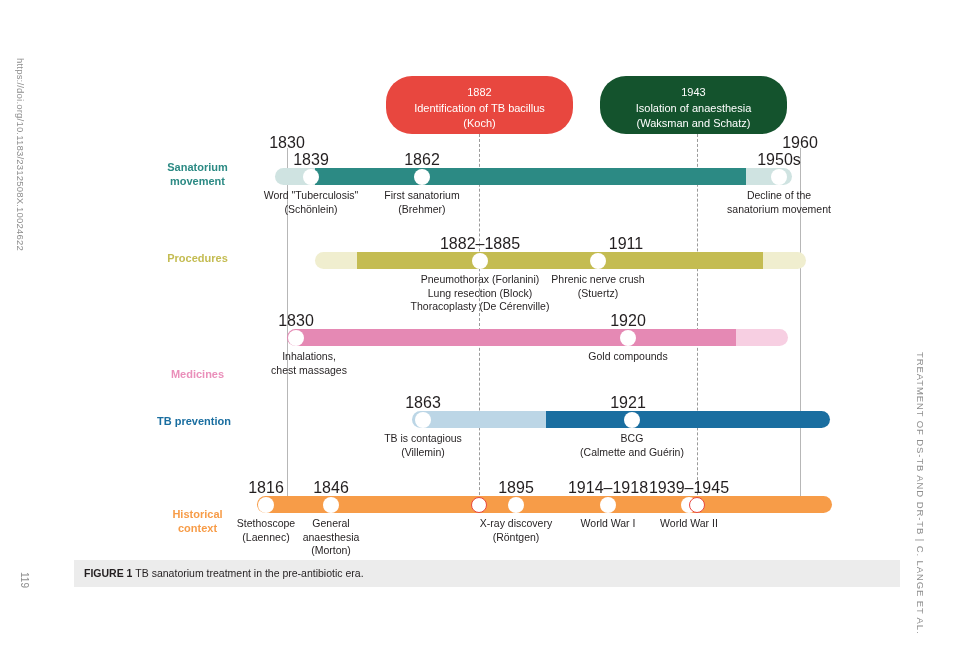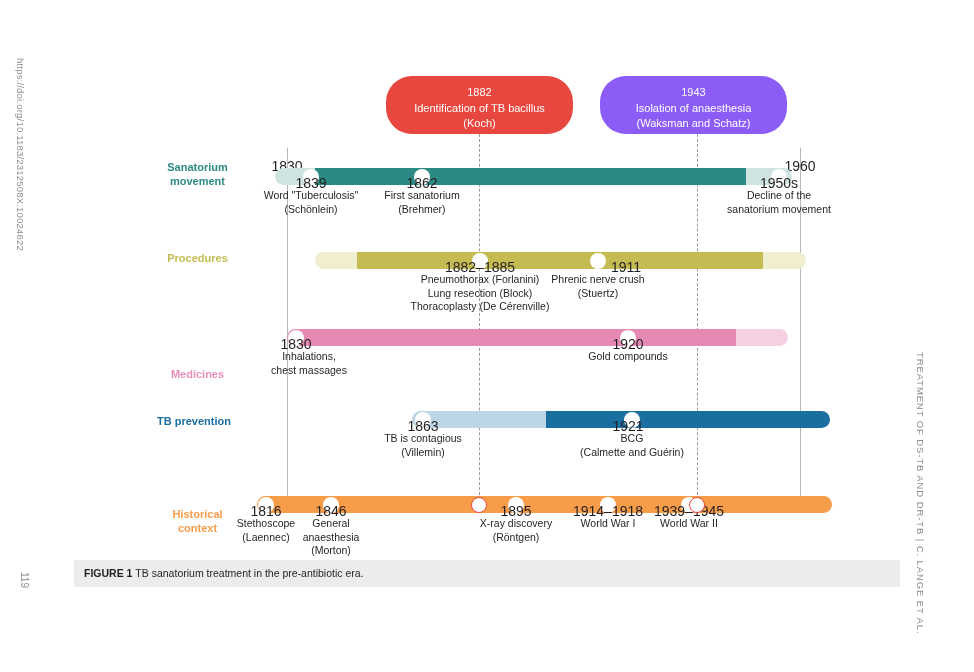--- a/index.html
+++ b/index.html
@@ -115,26 +115,25 @@
     height: 16px;
     border-radius: 50%;
     background: #ffffff;
     box-sizing: border-box;
   }
   .marker.outlined { border: 1.4px solid #e8473f; }
 
   
   .year {
     position: absolute;
-    font-size: 14px;
+    font-size: 16px;
     color: #231f20;
     text-align: right;
     white-space: nowrap;
     transform: translateX(-50%);
-    margin-top: 24px;
   }
   .event-label {
     position: absolute;
     font-size: 10.5px;
     line-height: 13.5px;
     color: #231f20;
     text-align: center;
     white-space: pre-line;
     transform: translateX(-50%);
   }
@@ -172,21 +171,21 @@
       <div class="year" style="left: 287px; top: 134px;">1830</div>
       <div class="guide" style="left: 800px; top: 148px; height: 362px;"></div>
       <div class="year" style="left: 800px; top: 134px;">1960</div>
       <div class="dashed-guide" style="left: 479px; top: 134px; height: 376px;"></div>
       <div class="dashed-guide" style="left: 697px; top: 134px; height: 376px;"></div>
       <div class="callout" style="left: 386px; top: 76px; width: 187px; height: 58px; background: rgb(232, 71, 63);">
         <span class="ln">1882</span>
         <span class="ln">Identification of TB bacillus</span>
         <span class="ln">(Koch)</span>
       </div>
-      <div class="callout" style="left: 600px; top: 76px; width: 187px; height: 58px; background: #8b5cf6;">
+      <div class="callout" style="left: 600px; top: 76px; width: 187px; height: 58px; background: #14532d;">
         <span class="ln">1943</span>
         <span class="ln">Isolation of anaesthesia</span>
         <span class="ln">(Waksman and Schatz)</span>
       </div>
       <div class="row-label" style="left: 155px; top: 160px; width: 85px; color: rgb(44, 138, 132);">Sanatorium
 movement</div>
       <div class="bar flat-right" style="left: 275px; top: 168px; width: 40px; background: rgb(207, 227, 225);"></div>
       <div class="bar flat-left flat-right" style="left: 315px; top: 168px; width: 431px; background: rgb(44, 138, 132);"></div>
       <div class="bar flat-left" style="left: 746px; top: 168px; width: 46px; background: rgb(207, 227, 225);"></div>
       <div class="marker" style="left: 303px; top: 168.5px;"></div>

